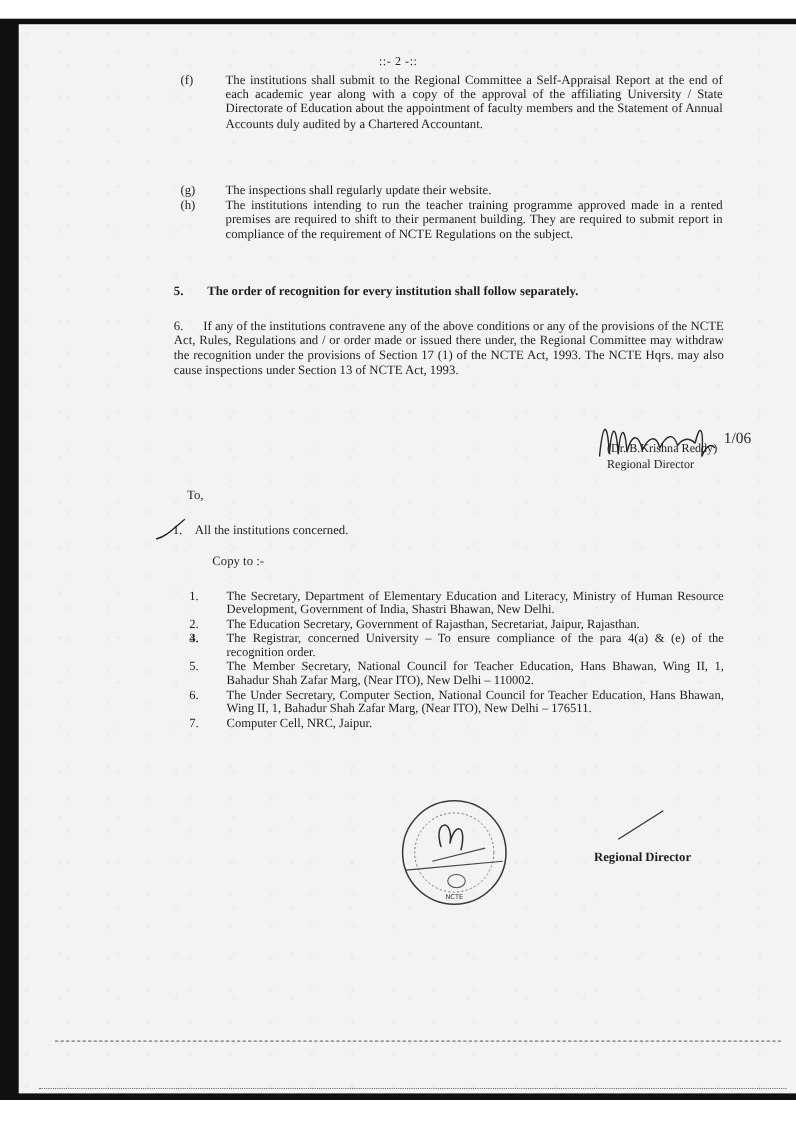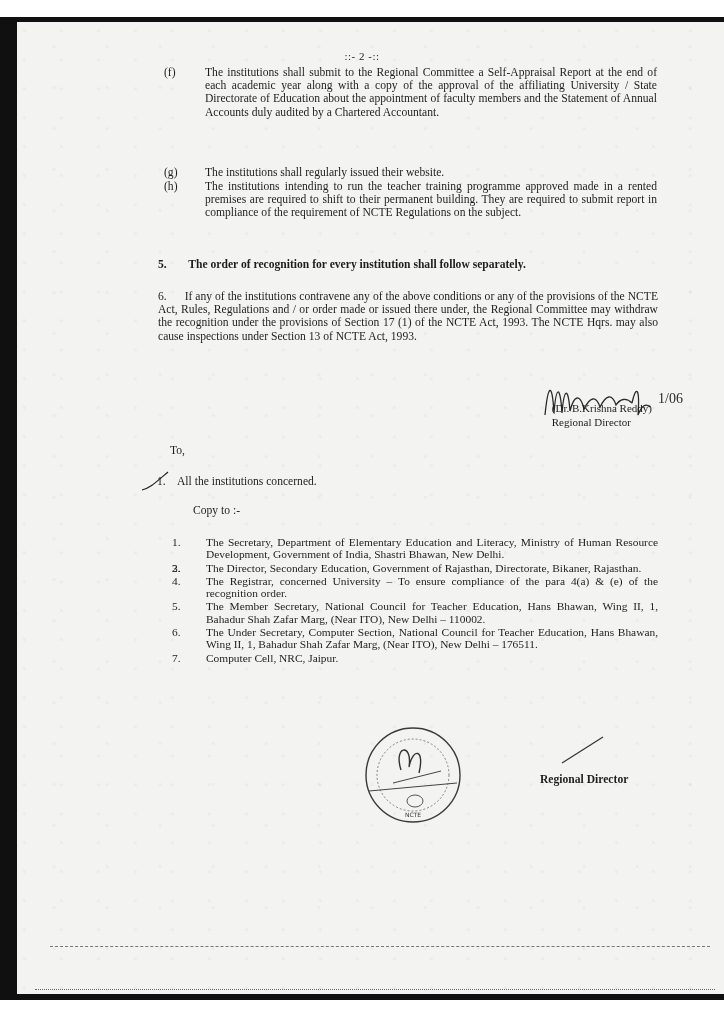--- a/index.html
+++ b/index.html
@@ -56,21 +56,21 @@
 <div class="paper"></div>
 
 <div class="page-num">::- 2 -::</div>
 
 <div class="para sub-item" style="top:66px;">
   <span class="sub-label">(f)</span>
   <span>The institutions shall submit to the Regional Committee a Self-Appraisal Report at the end of each academic year along with a copy of the approval of the affiliating University / State Directorate of Education about the appointment of faculty members and the Statement of Annual Accounts duly audited by a Chartered Accountant.</span>
 </div>
 <div class="para sub-item" style="top:166px;">
   <span class="sub-label">(g)</span>
-  <span>The institutions shall regularly issued their website.</span>
+  <span>The inspections shall regularly update their website.</span>
 </div>
 <div class="para sub-item" style="top:180px;">
   <span class="sub-label">(h)</span>
   <span>The institutions intending to run the teacher training programme approved made in a rented premises are required to shift to their permanent building. They are required to submit report in compliance of the requirement of NCTE Regulations on the subject.</span>
 </div>
 
 <div class="para" style="top:258px; left:158px; width:500px;font-weight:bold;">
   <span>5.</span>
   <span style="display:inline-block;width:16px;"></span>
   <span>The order of recognition for every institution shall follow separately.</span>
@@ -101,24 +101,24 @@
 </div>
 
 <div class="copy-label">Copy to :-</div>
 <div class="copy-list">
   <div class="copy-item">
     <span class="copy-num">1.</span>
     <span>The Secretary, Department of Elementary Education and Literacy, Ministry of Human Resource Development, Government of India, Shastri Bhawan, New Delhi.</span>
   </div>
   <div class="copy-item">
     <span class="copy-num">2.</span>
+    <span>The Education Secretary, Government of Rajasthan, Secretariat, Jaipur, Rajasthan.</span>
   </div>
   <div class="copy-item">
     <span class="copy-num">3.</span>
-    <span>The Director, Secondary Education, Government of Rajasthan, Directorate, Bikaner, Rajasthan.</span>
   </div>
   <div class="copy-item">
     <span class="copy-num">4.</span>
     <span>The Registrar, concerned University – To ensure compliance of the para 4(a) &amp; (e) of the recognition order.</span>
   </div>
   <div class="copy-item">
     <span class="copy-num">5.</span>
     <span>The Member Secretary, National Council for Teacher Education, Hans Bhawan, Wing II, 1, Bahadur Shah Zafar Marg, (Near ITO), New Delhi – 110002.</span>
   </div>
   <div class="copy-item">

